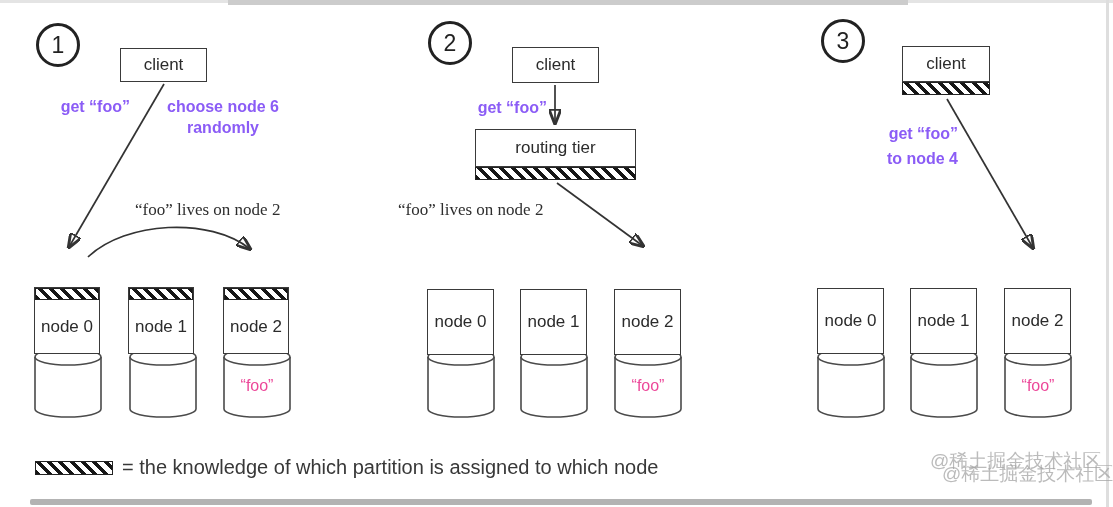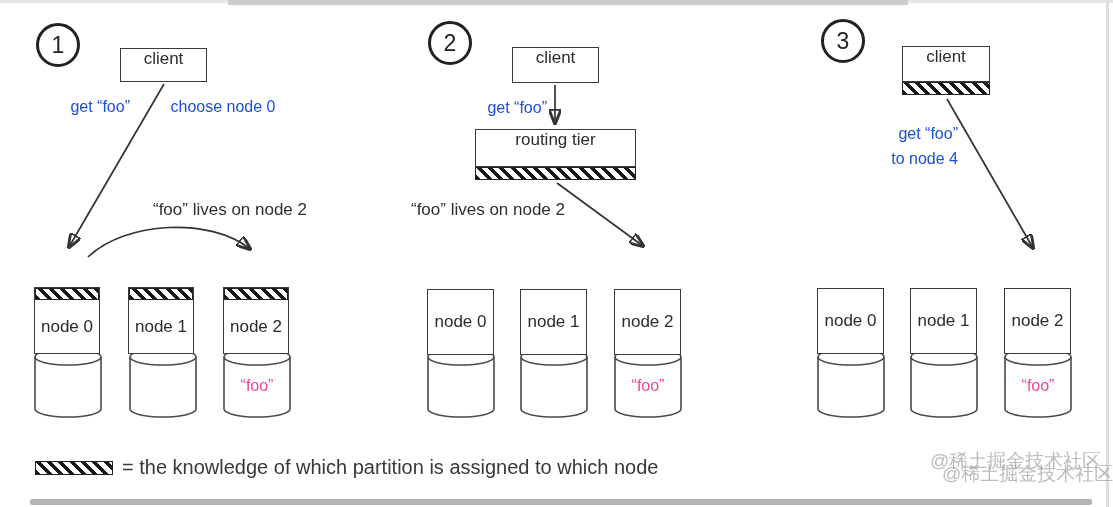--- a/index.html
+++ b/index.html
@@ -18,45 +18,45 @@
   
   .stepnum {
     width:44px; height:44px; border:3px solid #222; border-radius:50%;
     display:flex; align-items:center; justify-content:center;
     font-size:23px; color:#222; box-sizing:border-box; background:#fff;
   }
 
   
   .obox {
     border:1.6px solid #3a3a3a; background:#fff; box-sizing:border-box;
-    display:flex; align-items:flex-start; justify-content:center;
+    display:flex; align-items:center; justify-content:center;
     font-size:17px; color:#2b2b2b;
   }
 
   .hatch {
     background:repeating-linear-gradient(45deg,#161616 0px,#161616 3.5px,#ffffff 3.5px,#ffffff 8px);
     border:1px solid #222; box-sizing:border-box;
   }
 
   
   .nodebox {
     border:1.6px solid #3a3a3a; background:#fff; box-sizing:border-box;
     display:flex; flex-direction:column;margin-top:32px;
   }
   .nodebox .strip { height:12px; margin:0; flex:0 0 auto; }
   .nodebox .nlabel {
     flex:1; display:flex; align-items:center; justify-content:center;
     font-size:17px; color:#2b2b2b;
   }
 
-  .lbl { font-size:16px; line-height:21px; color:#1d4ed8; }
+  .lbl { font-size:16px; line-height:21px; color:#8b5cf6;font-weight:bold; }
   .lbl.r { text-align:right; }
   .lbl.c { text-align:center; }
 
-  .arclbl { font-size:17px; text-align:center; color:#2e2e2e; }
+  .arclbl { font-size:17px; text-align:left; color:#2e2e2e;font-family:Liberation Serif, serif; }
 
   .dblbl { font-size:16px; text-align:center; color:#ec4899; }
 
   .legend-text { font-size:20px; color:#383838;text-align:right; }
 
   .wm {
     font-size:19px; color:#a2a2a2; opacity:.72; white-space:nowrap;
     font-family:"Liberation Sans", sans-serif;
   }
 
@@ -140,21 +140,22 @@
     <span>1</span>
   </div>
 
   <div class="abs obox" style="left:120px; top:48px; width:87px; height:34px;">
     <span>client</span>
   </div>
 
   <div class="abs lbl r" style="left:38px; top:96px; width:92px;">get “foo”</div>
 
   <div class="abs lbl c" style="left:157px; top:96px; width:132px;">
-    <div>choose node 0</div>
+    <div>choose node 6</div>
+    <div>randomly</div>
   </div>
 
   <div class="abs arclbl" style="left:135px; top:200px; width:190px;">“foo” lives on node 2</div>
 
   <div class="abs nodebox" style="left:34px; top:255px; width:66px; height:67px;">
     <div class="strip hatch"></div>
     <div class="nlabel">node 0</div>
   </div>
   <div class="abs nodebox" style="left:128px; top:255px; width:66px; height:67px;">
     <div class="strip hatch"></div>

